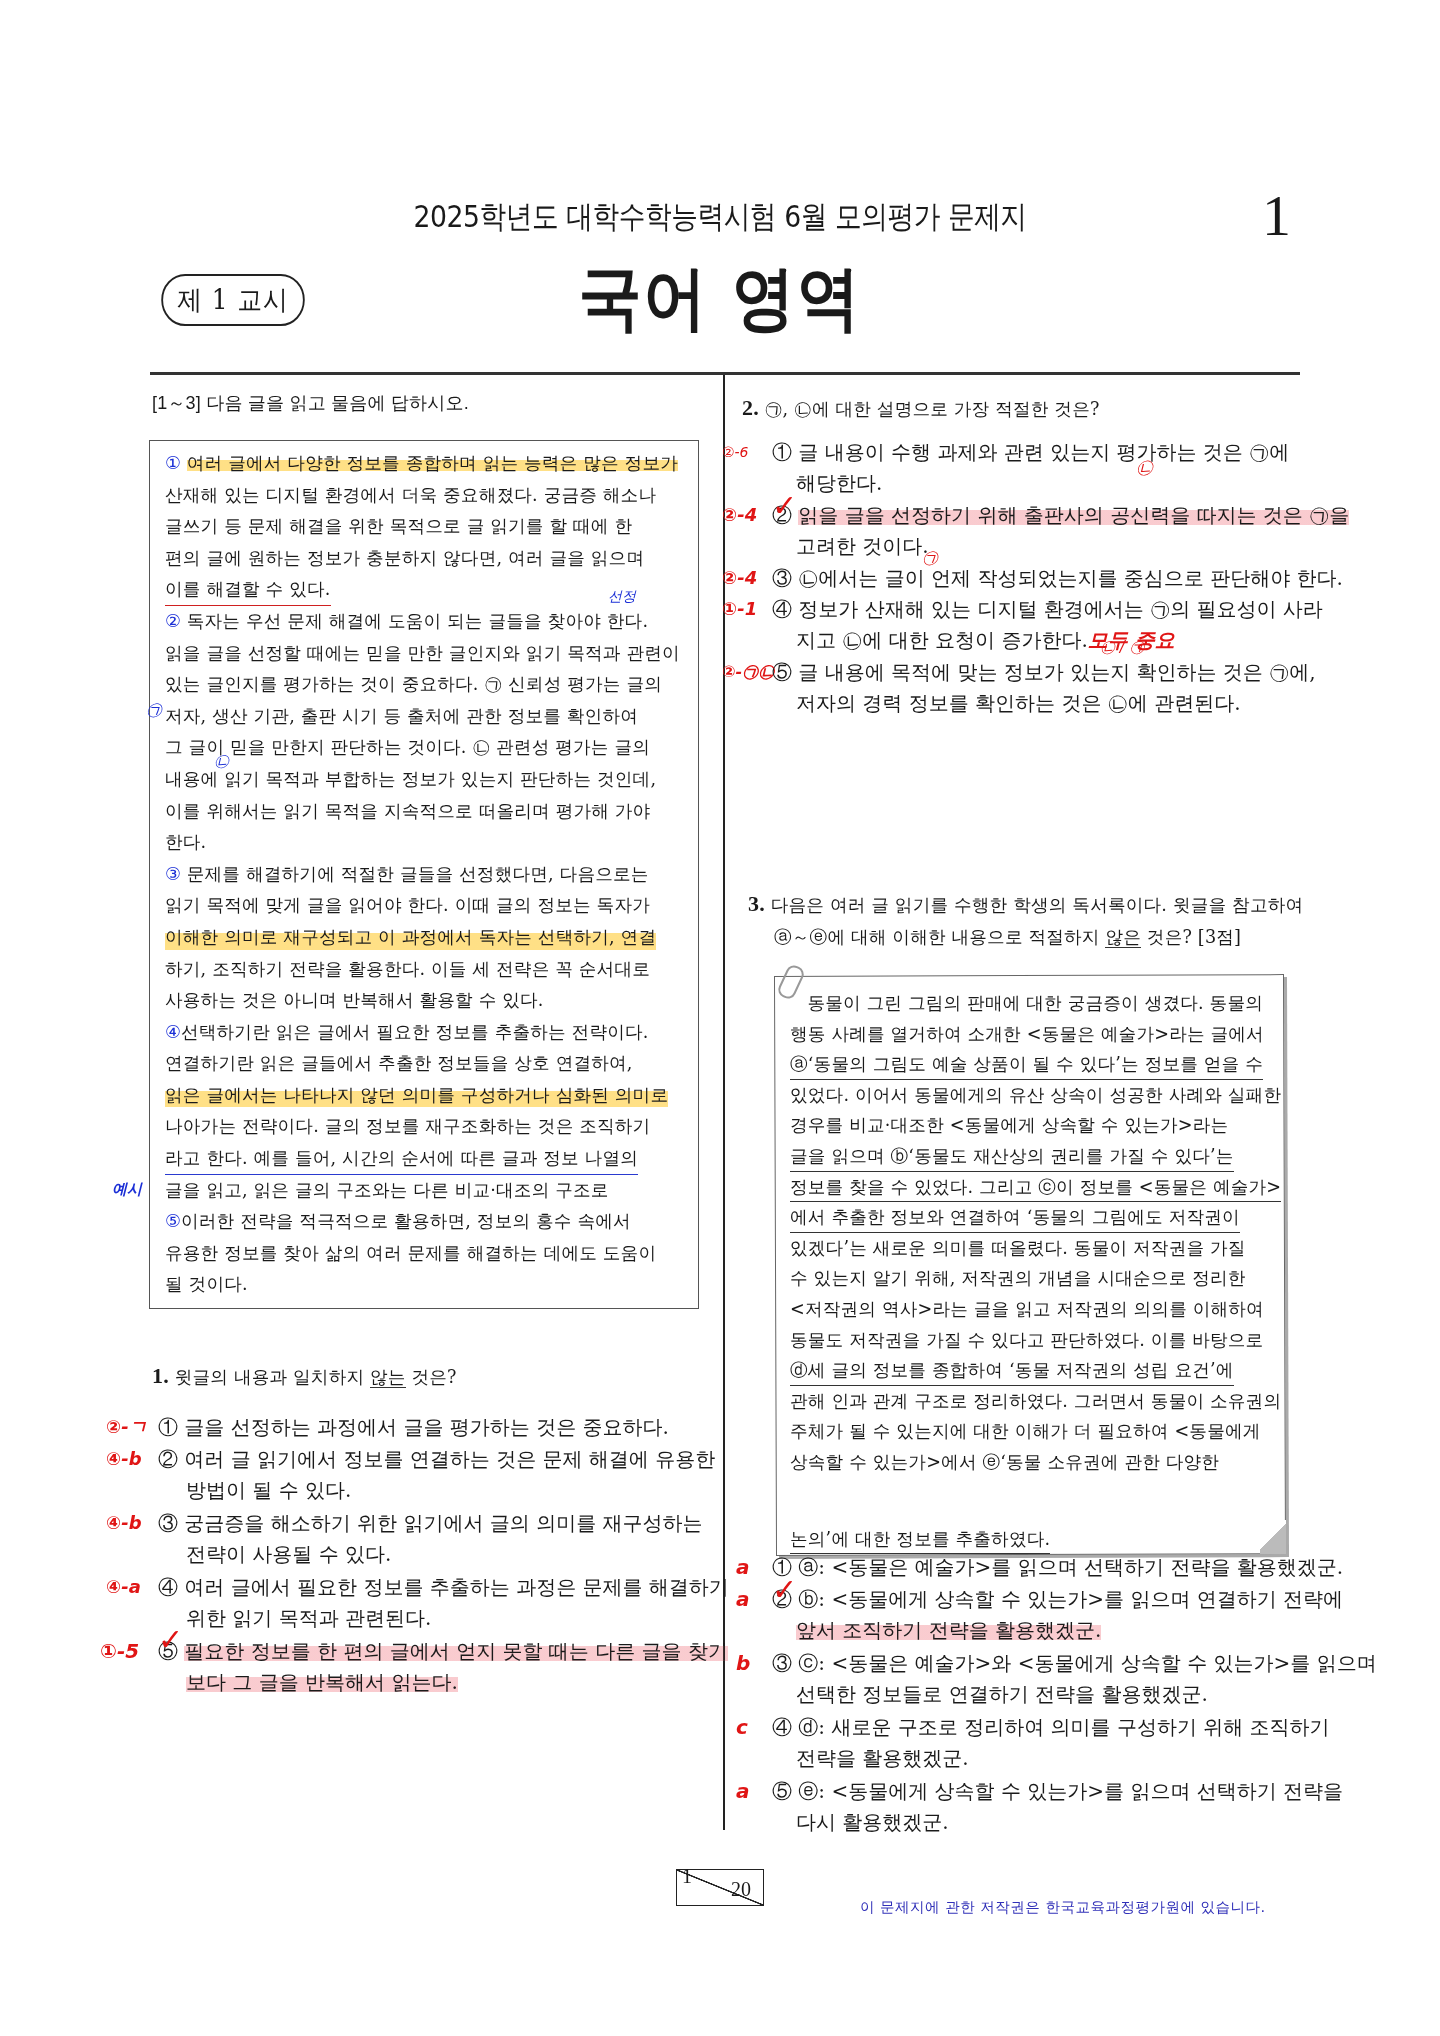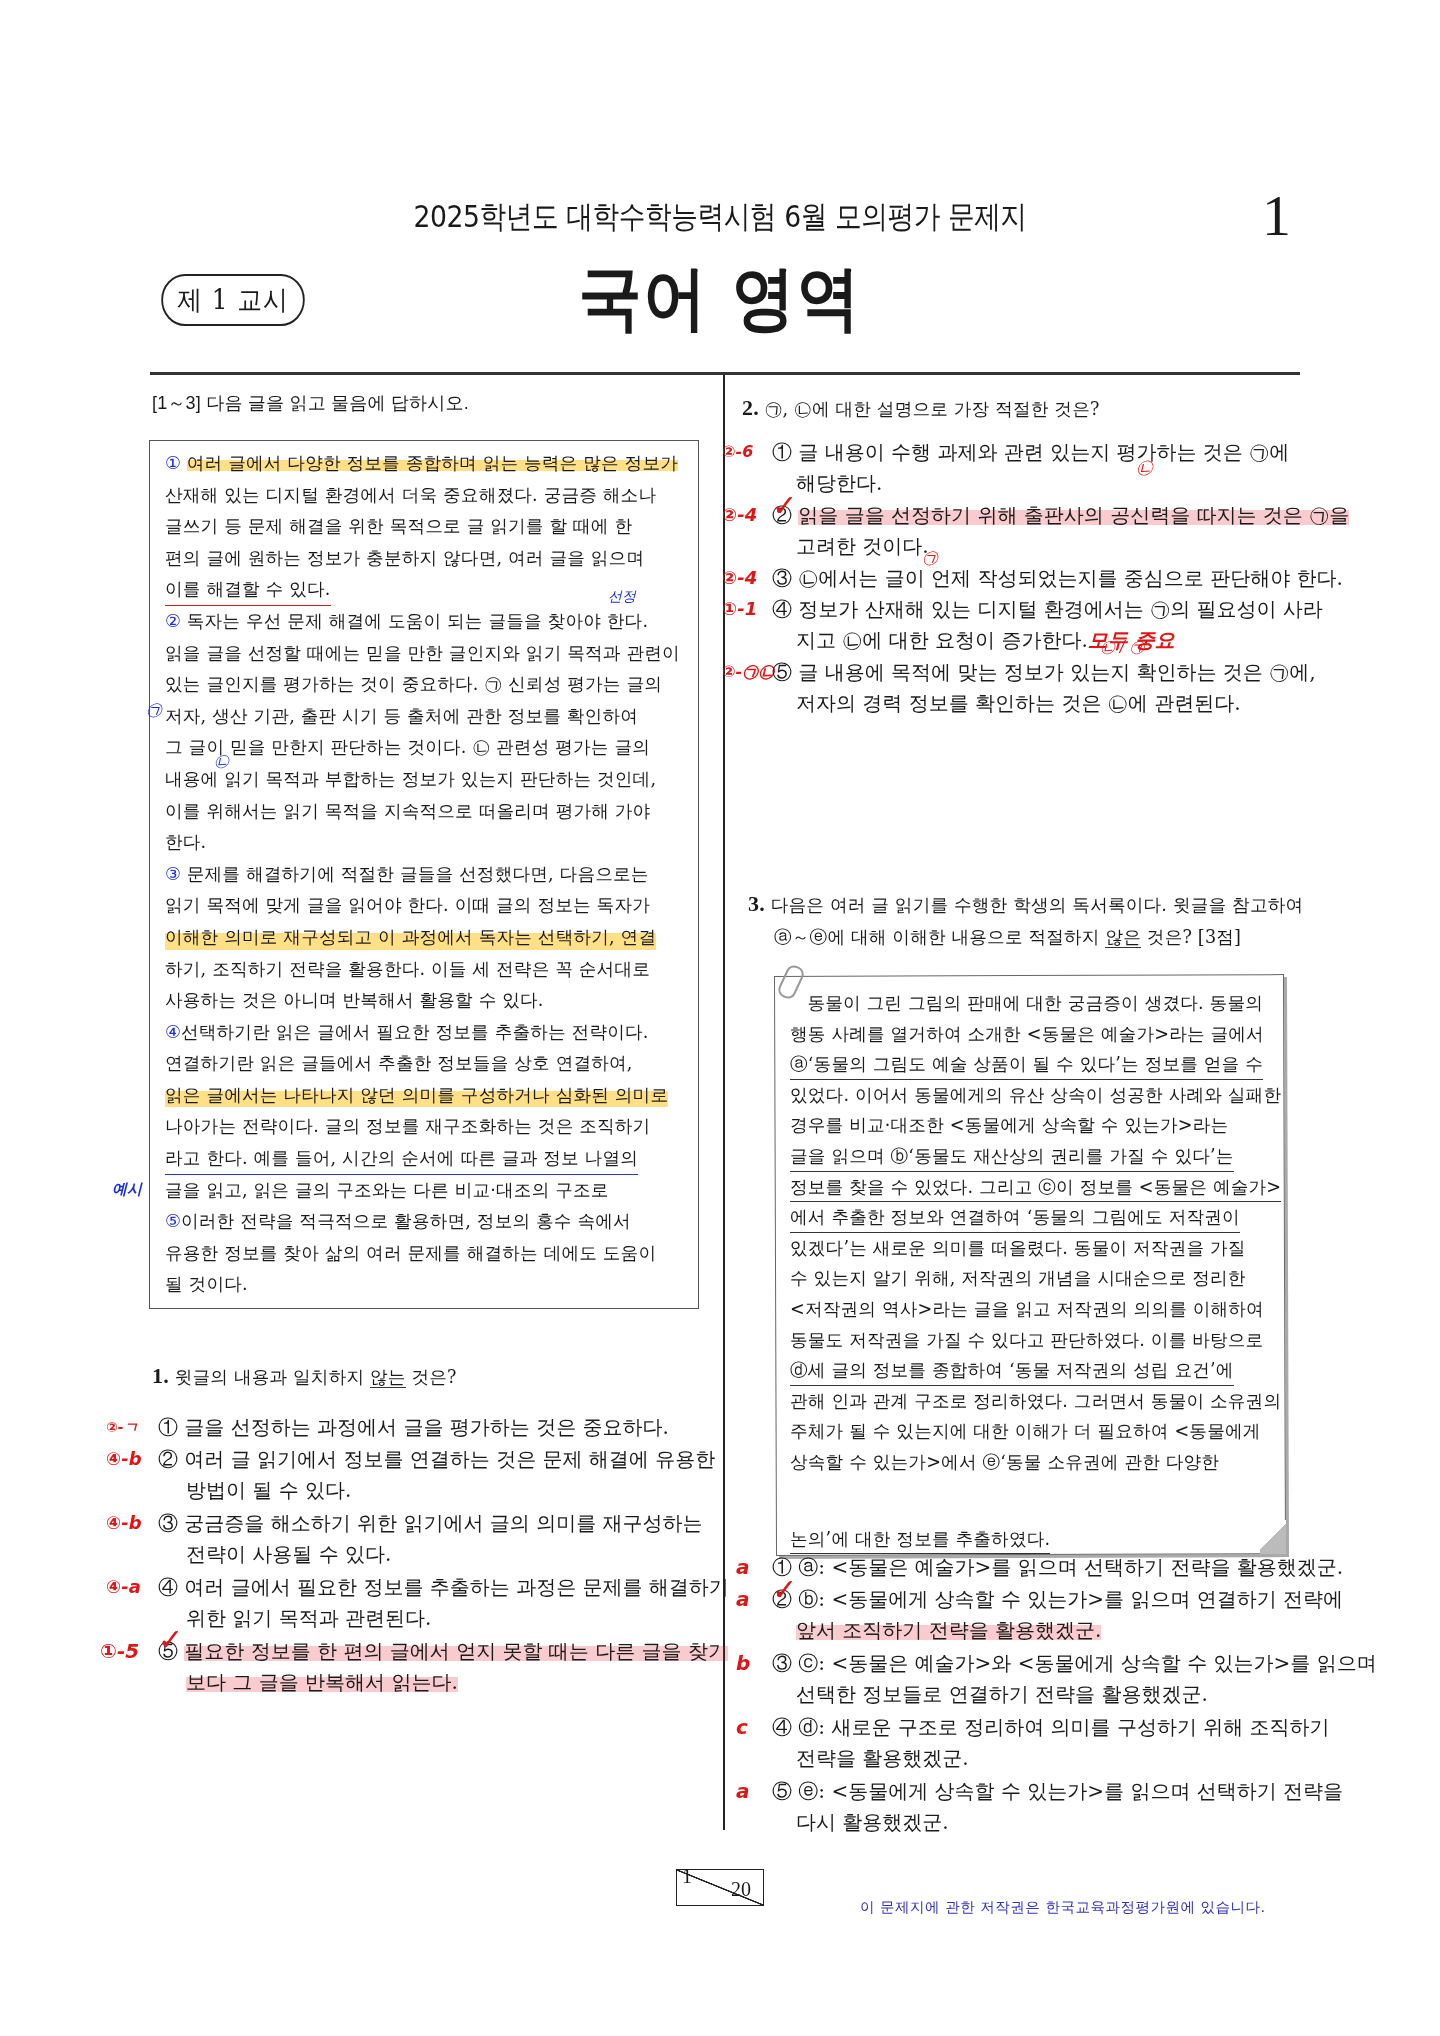--- a/index.html
+++ b/index.html
@@ -171,21 +171,21 @@
 <div class="abs blue" style="left:608px;top:588px;font-size:14px;">선정</div>
 <div class="abs blue" style="left:146px;top:700px;font-size:16px;">㉠</div>
 <div class="abs blue" style="left:214px;top:752px;font-size:15px;">㉡</div>
 <div class="abs blue" style="left:112px;top:1180px;font-size:15px;font-weight:bold;">예시</div>
 
 <div class="abs t q1">
   <span class="qnum">1.</span>
   <span>윗글의 내용과 일치하지 </span><span class="uk">않는</span><span> 것은?</span>
 </div>
 
-<div class="opt red" style="left:106px;top:1412px;font-size:14px;font-weight:bold;">②-ㄱ</div>
+<div class="opt red" style="left:106px;top:1412px;font-size:18px;font-weight:bold;">②-ㄱ</div>
 <div class="opt" style="left:158px;top:1412px;">
   <span>①</span> <span>글을 선정하는 과정에서 글을 평가하는 것은 중요하다.</span>
 </div>
 
 <div class="opt red" style="left:106px;top:1444px;font-size:18px;font-weight:bold;">④-b</div>
 <div class="opt" style="left:158px;top:1444px;">
   <span>②</span> <span>여러 글 읽기에서 정보를 연결하는 것은 문제 해결에 유용한</span>
 </div>
 <div class="opt" style="left:186px;top:1475px;">방법이 될 수 있다.</div>
 
@@ -206,21 +206,21 @@
   <span>⑤</span> <span class="hlp">필요한 정보를 한 편의 글에서 얻지 못할 때는 다른 글을 찾기</span>
 </div>
 <div class="opt" style="left:186px;top:1667px;"><span class="hlp">보다 그 글을 반복해서 읽는다.</span></div>
 <div class="abs red" style="left:158px;top:1622px;font-size:30px;">✓</div>
 
 <div class="abs t q2">
   <span class="qnum">2.</span>
   <span>㉠, ㉡에 대한 설명으로 가장 적절한 것은?</span>
 </div>
 
-<div class="opt red" style="left:722px;top:437px;font-size:16px;font-weight:bold;">②-6</div>
+<div class="opt red" style="left:722px;top:437px;font-size:14px;font-weight:normal;">②-6</div>
 <div class="opt" style="left:772px;top:437px;">
   <span>①</span> <span>글 내용이 수행 과제와 관련 있는지 평가하는 것은 ㉠에</span>
 </div>
 <div class="opt" style="left:796px;top:468px;">해당한다.</div>
 <div class="abs red" style="left:1136px;top:456px;font-size:17px;">㉡</div>
 
 <div class="opt red" style="left:722px;top:500px;font-size:18px;font-weight:bold;">②-4</div>
 <div class="opt" style="left:772px;top:500px;">
   <span>②</span> <span class="hlp">읽을 글을 선정하기 위해 출판사의 공신력을 따지는 것은 ㉠을</span>
 </div>

